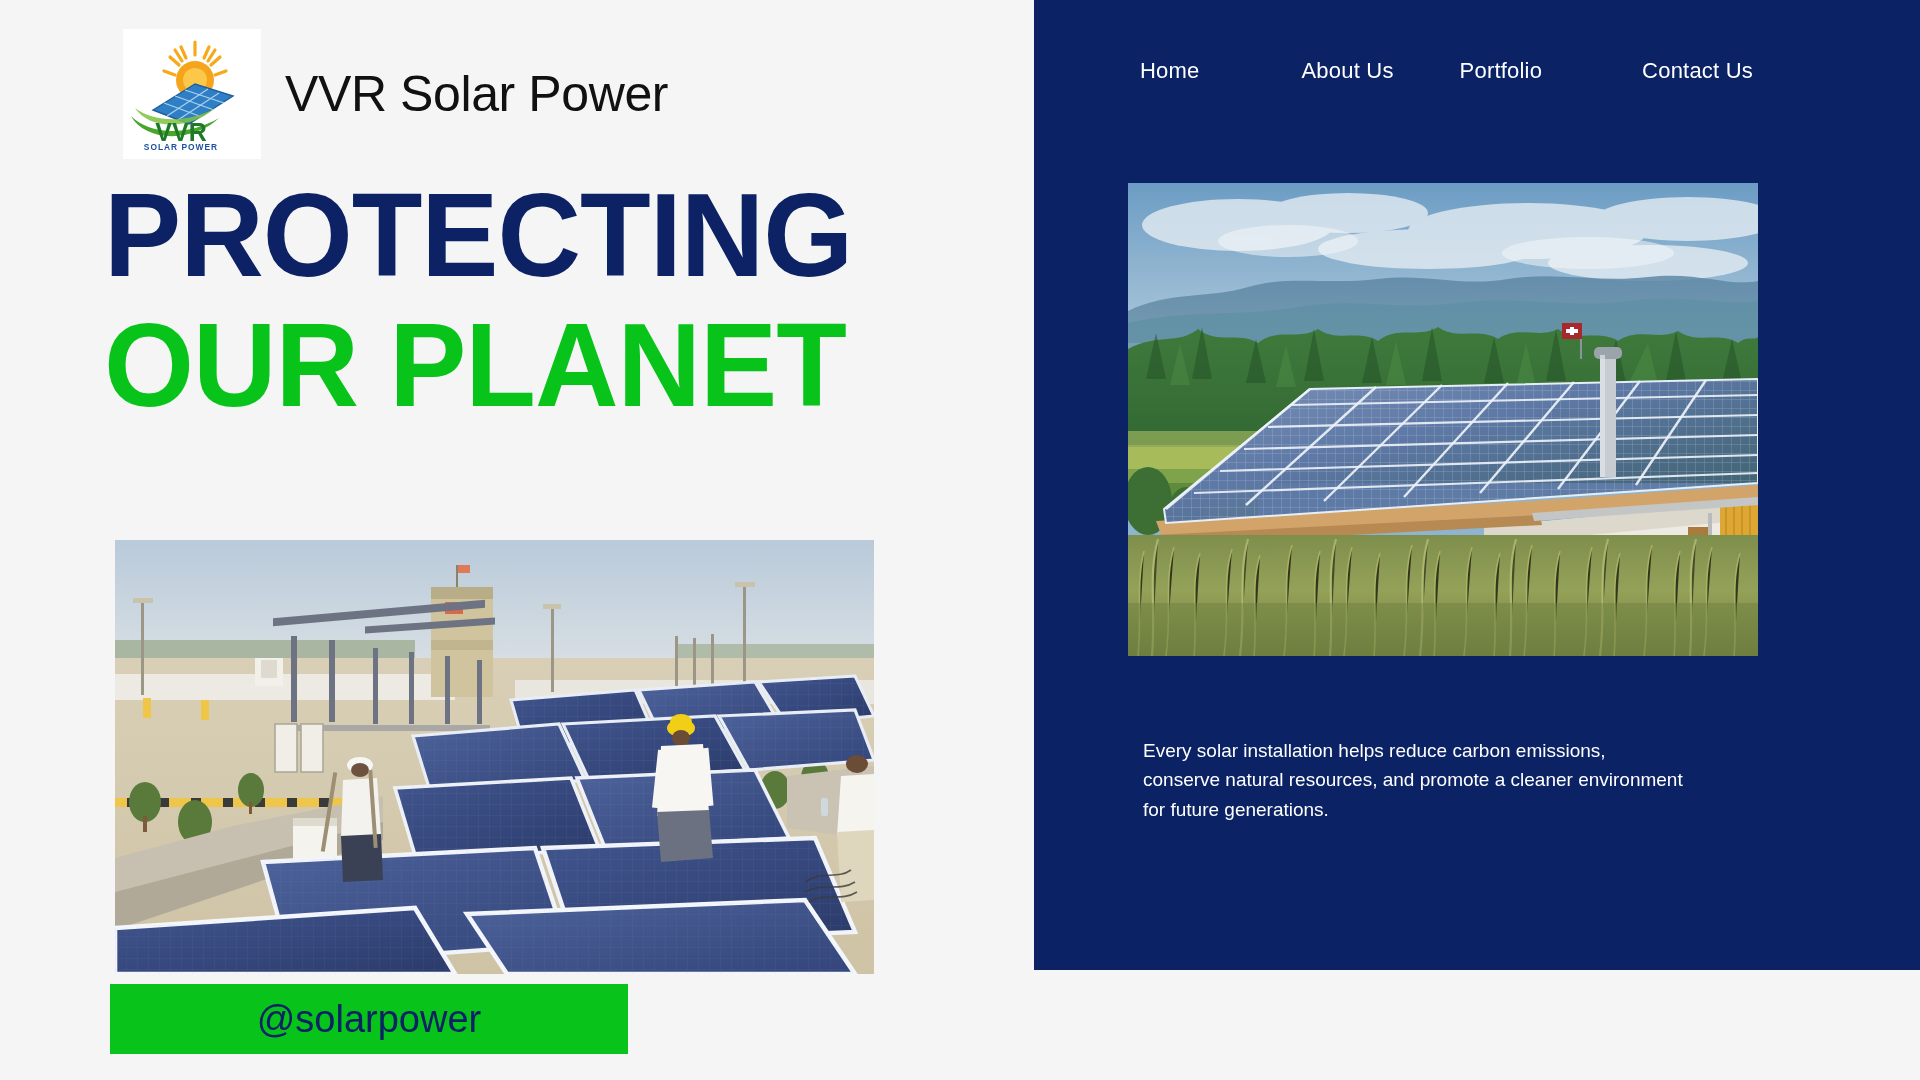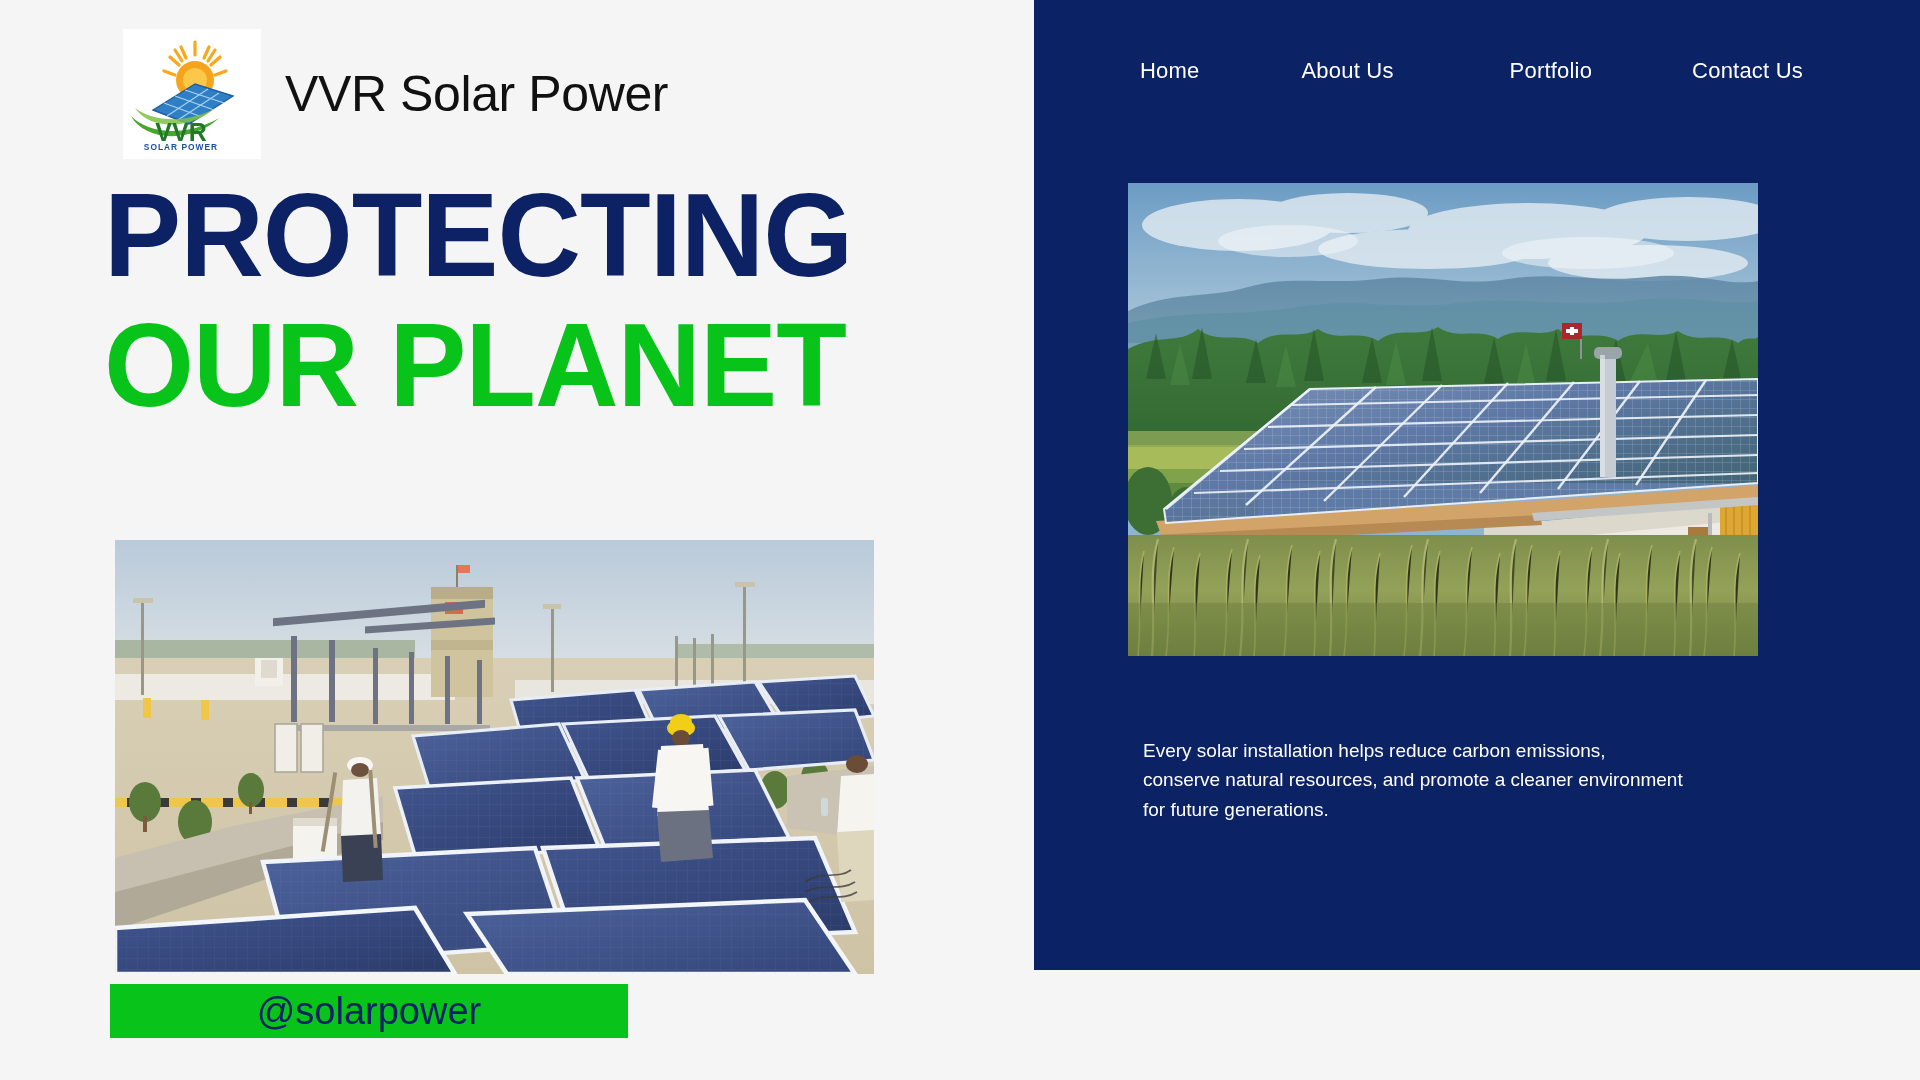--- a/index.html
+++ b/index.html
@@ -22,21 +22,21 @@
   .nav {
     position:absolute; left:1034px; top:58px; width:886px;
     display:flex; align-items:center; padding-left:106px; padding-right:62px;
   }
   .nav-item {
     color:#ffffff; font-size:22px; font-weight:400;
     letter-spacing:0.2px; white-space:nowrap; cursor:pointer;
     font-family:"Liberation Sans", sans-serif;
   }
   .nav-item.i0 { margin-right:102px; }
-  .nav-item.i1 { margin-right:116px; }
+  .nav-item.i1 { margin-right:66px; }
   .nav-item.i2 { margin-right:100px; }
 
   
   .brand-row {
     position:absolute; left:123px; top:29px;
     display:flex; align-items:center;
   }
   .logo-box {
     width:138px; height:130px; background:#ffffff;
     display:flex; align-items:center; justify-content:flex-start;
@@ -61,21 +61,21 @@
   .headline-line.l2 { color:#08c41a; margin-top:14px; }
 
   
   .photo-left {
     position:absolute; left:115px; top:540px; width:759px; height:434px;
     overflow:hidden; background:#9fb2c4;
   }
 
   
   .handle-bar {
-    position:absolute; left:110px; top:984px; width:518px; height:54px;
+    position:absolute; left:110px; top:984px; width:518px; height:70px;
     background:#08c41a; display:flex; align-items:center; justify-content:center;
   }
   .handle-text {
     color:#0c2265; font-size:38px; font-weight:400; letter-spacing:0px;
     font-family:"Liberation Sans", sans-serif;
   }
 
   
   .photo-right {
     position:absolute; left:1128px; top:183px; width:630px; height:473px;

